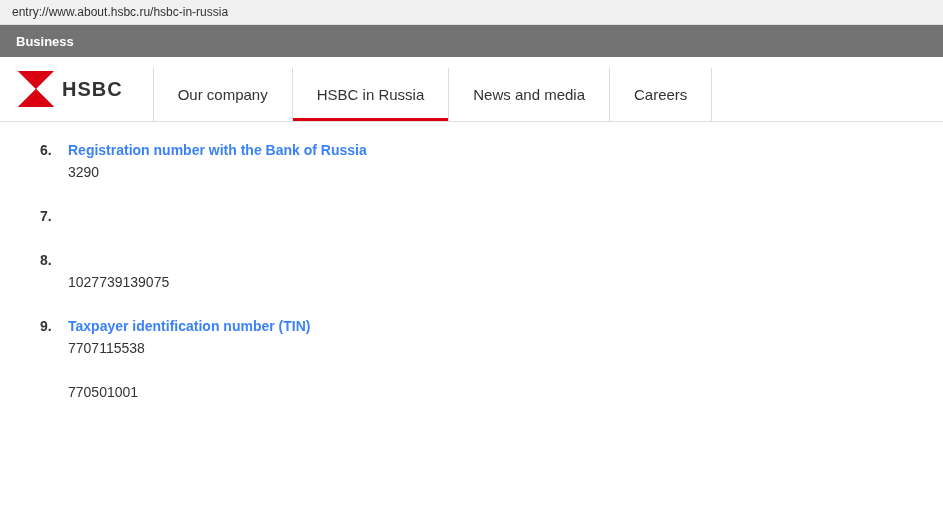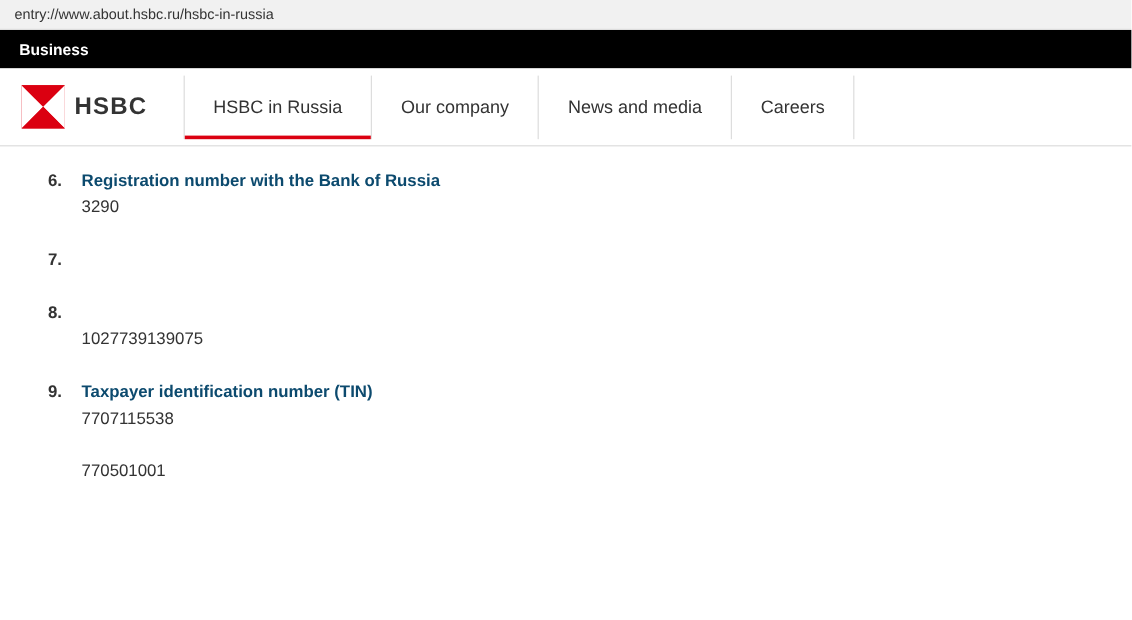--- a/index.html
+++ b/index.html
@@ -9,33 +9,33 @@
     .browser-bar {
       background: #f1f1f1;
       padding: 5px 12px;
       font-size: 12px;
       color: #333;
       border-bottom: 1px solid #ddd;
     }
 
     
     .top-bar {
-      background: #000000;
+      background: #737373;
       padding: 8px 16px;
     }
     .top-bar span {
       color: #fff;
       font-size: 13px;
       font-weight: bold;
     }
 
     
     .nav-bar {
       display: flex;
-      align-items: center;
+      align-items: flex-end;
       border-bottom: 1px solid #ddd;
       padding: 0 16px;
       background: #fff;
     }
     .logo-area {
       display: flex;
       align-items: center;
       margin-right: 30px;
       padding: 12px 0;
     }
@@ -94,21 +94,21 @@
     }
     .item-number {
       font-weight: bold;
       min-width: 28px;
       color: #333;
       font-size: 14px;
     }
     .item-label {
       font-weight: bold;
       font-size: 14px;
-      color: #0c4a6e;
+      color: #3b82f6;
     }
     .item-value {
       margin-left: 28px;
       color: #333;
       font-size: 14px;
     }
   </style>
 </head>
 <body>
 
@@ -128,25 +128,25 @@
 
       <polygon points="2,2 20,20 2,38" fill="#fff"></polygon>
       <polygon points="2,2 38,2 20,20" fill="#db0011"></polygon>
       <polygon points="38,2 38,38 20,20" fill="#fff"></polygon>
       <polygon points="2,38 38,38 20,20" fill="#db0011"></polygon>
     </svg>
     <span class="logo-text">HSBC</span>
   </div>
 
   <nav class="nav-links">
+    <div class="nav-item">
+      <span>Our company</span>
+    </div>
     <div class="nav-item active">
       <span>HSBC in Russia</span>
-    </div>
-    <div class="nav-item">
-      <span>Our company</span>
     </div>
     <div class="nav-item">
       <span>News and media</span>
     </div>
     <div class="nav-item">
       <span>Careers</span>
     </div>
   </nav>
 </div>
 

